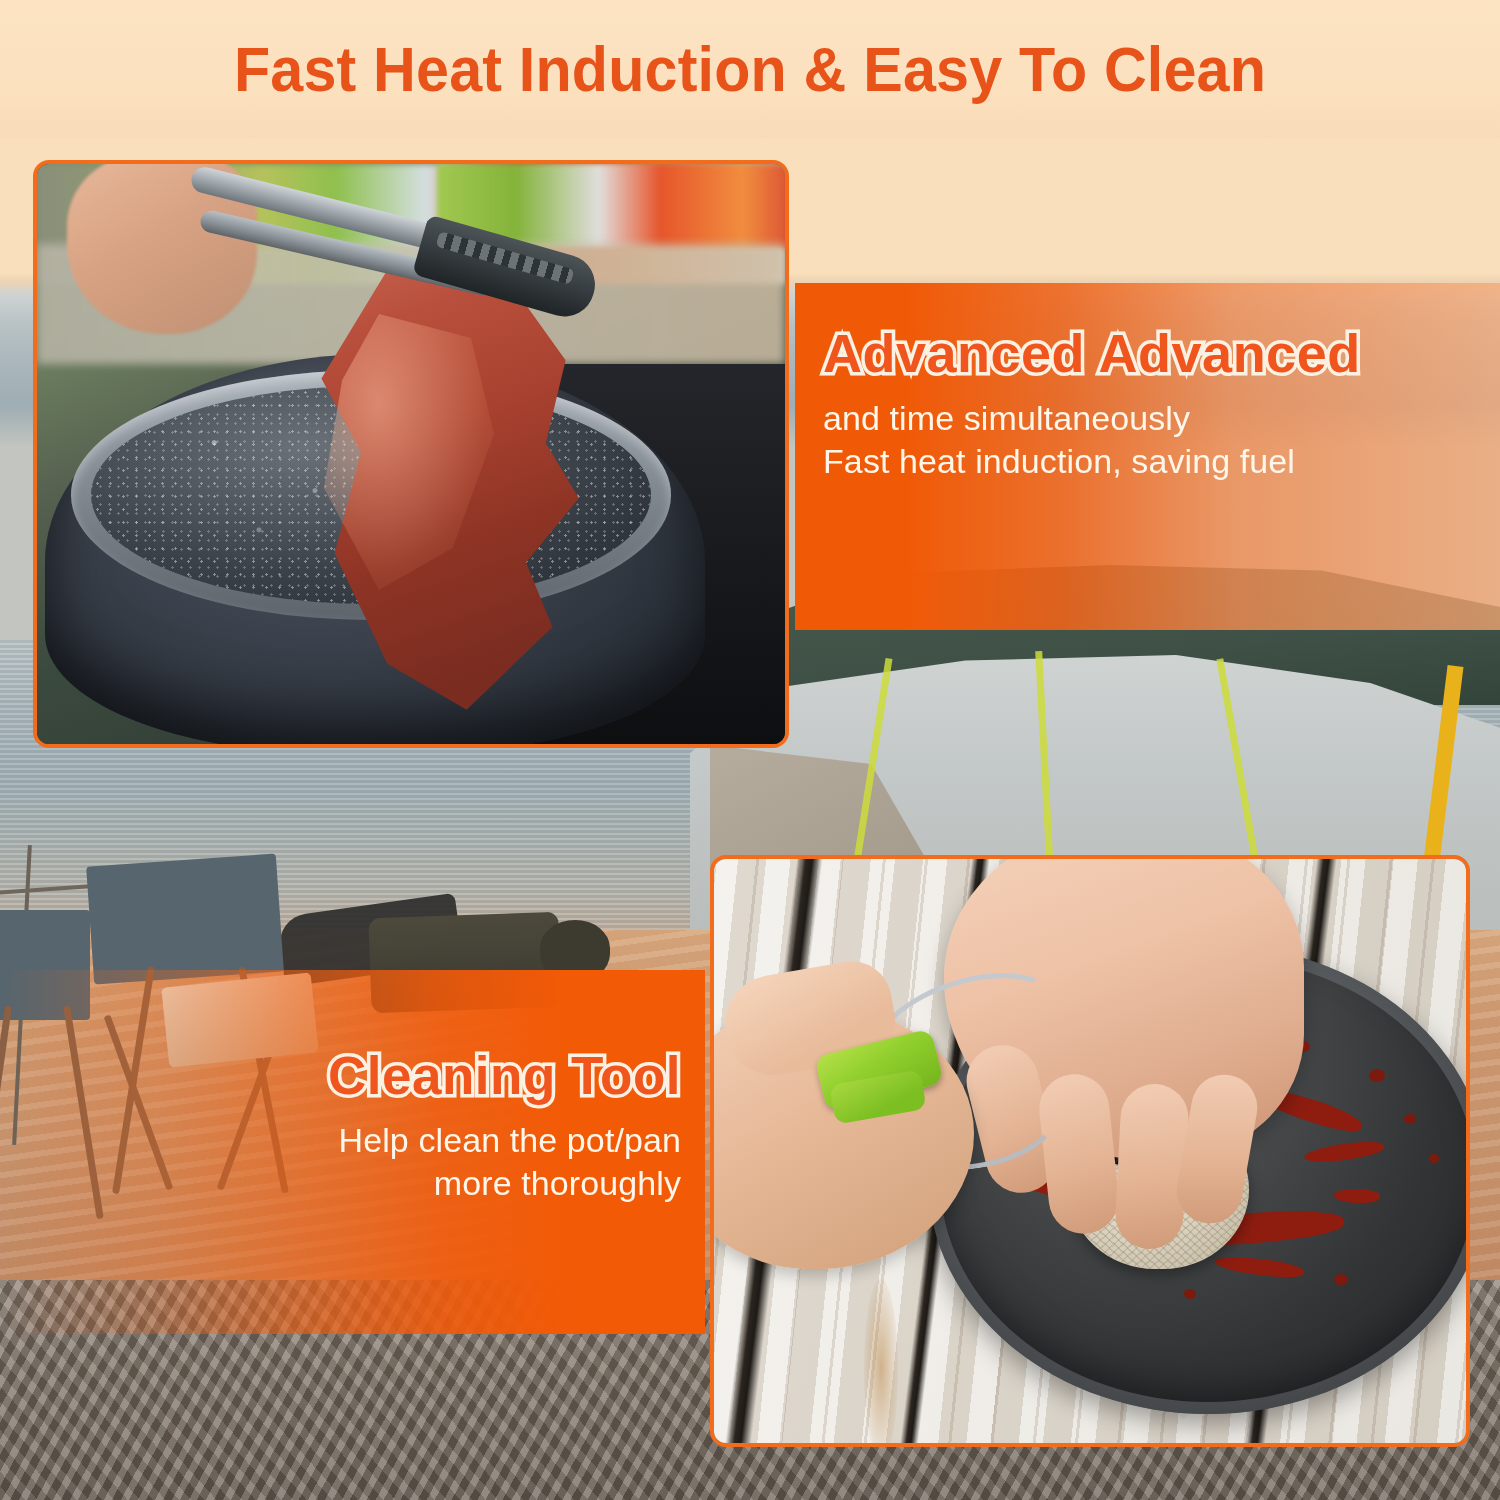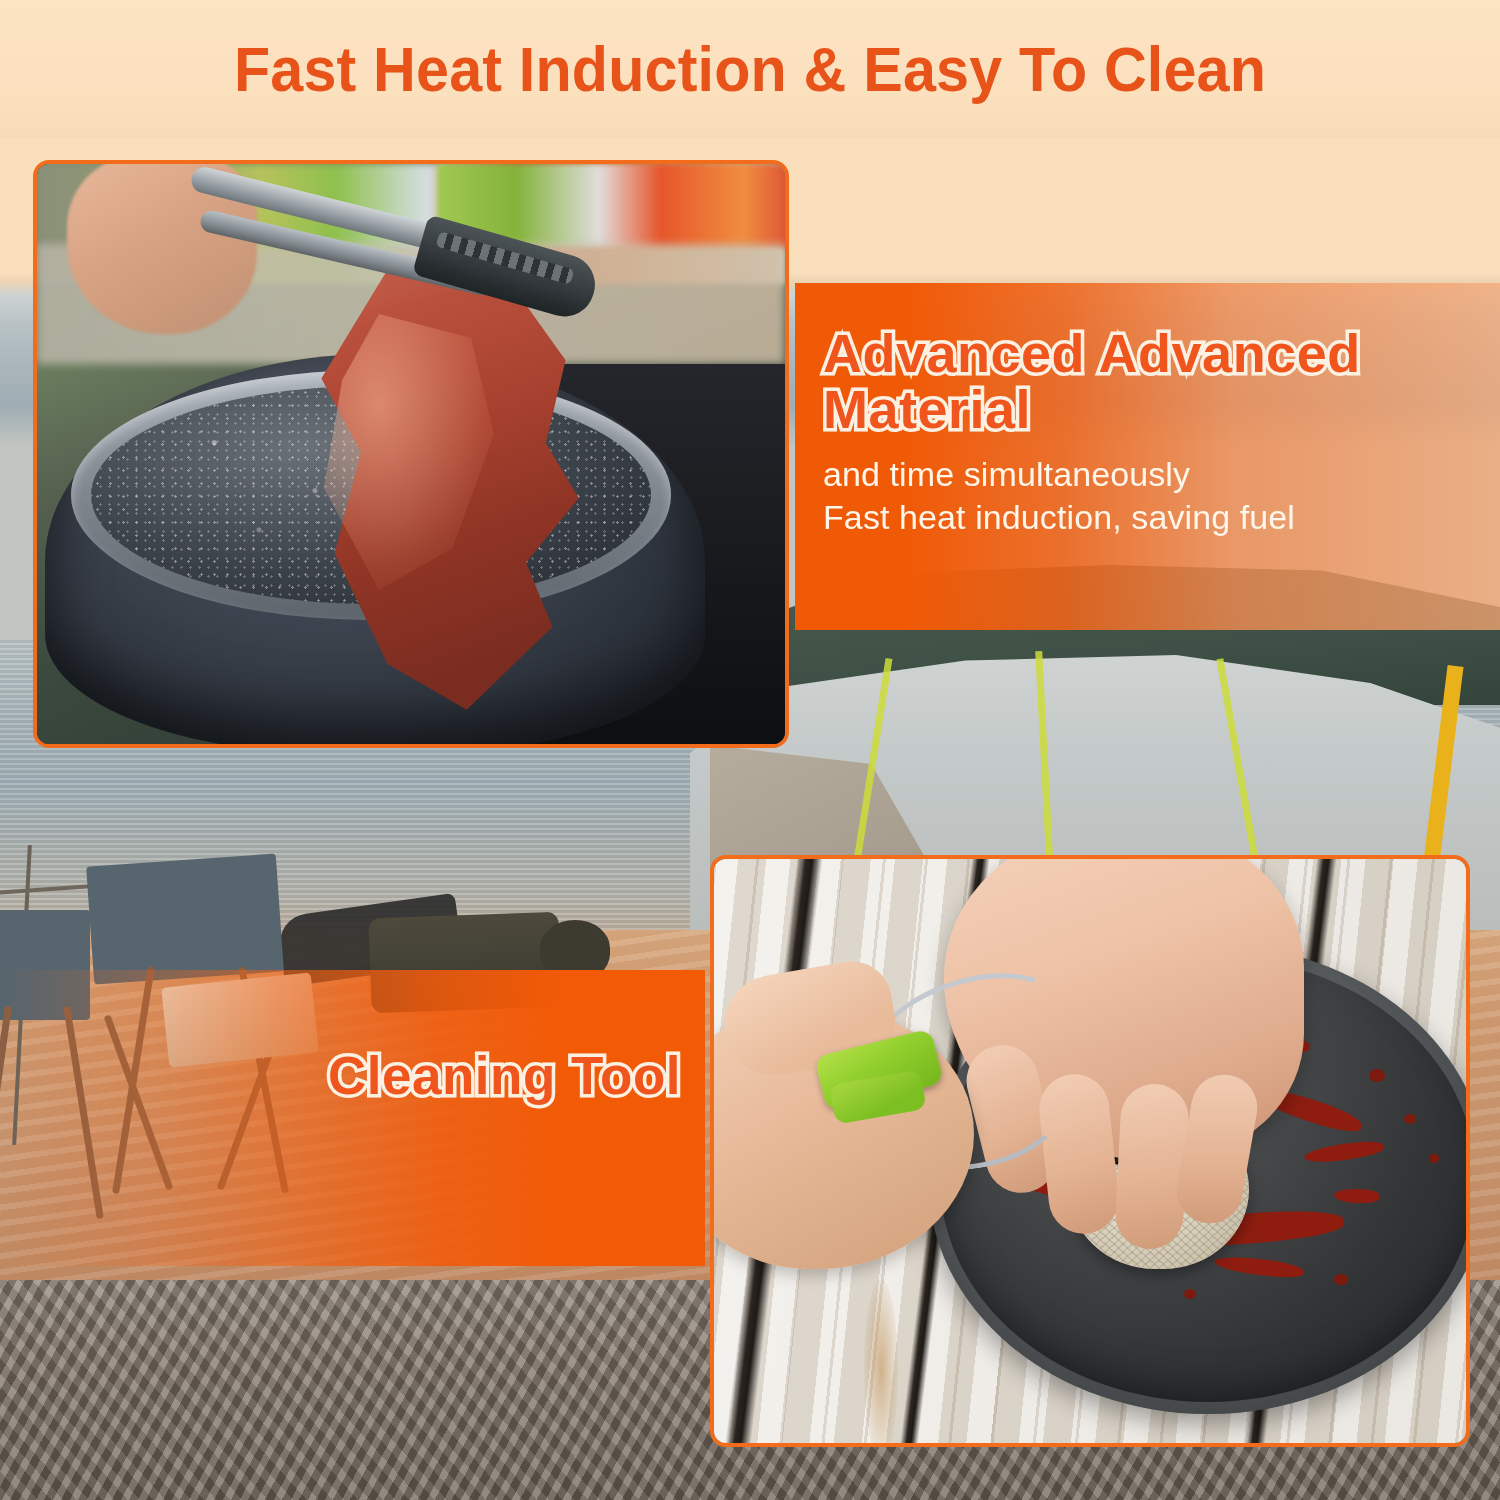--- a/index.html
+++ b/index.html
@@ -333,21 +333,21 @@
     border-radius:50px 40px 40px 50px; transform:rotate(-10deg);
   }
 
   
   .banner{ position:absolute; }
   .banner-top{
     left:795px; top:283px; width:705px; height:347px;
     background:linear-gradient(90deg,#F05A07 0%,#F05A07 16%,rgba(240,100,25,.88) 38%,rgba(243,140,80,.80) 62%,rgba(246,168,116,.76) 100%);
   }
   .banner-bottom{
-    left:0px; top:970px; width:705px; height:296px;
+    left:0px; top:970px; width:705px; height:364px;
     background:linear-gradient(90deg,rgba(240,110,35,0) 0%,rgba(241,103,28,.30) 22%,rgba(241,96,18,.62) 42%,rgba(242,90,10,.88) 62%,#F25A06 80%,#F25A06 100%);
   }
 
   .banner-inner{ position:absolute; }
   .bi-top{ left:28px; top:42px; right:80px; }
   .bi-bottom{ left:40px; top:78px; right:24px; text-align:right; }
 
   .bh{
     font-family:"Liberation Sans Narrow","Liberation Sans", sans-serif;
     font-weight:bold;
@@ -439,21 +439,20 @@
         <div class="head"></div>
         <div class="teeth"></div>
       </div>
     </div>
   </div>
 
   <div class="banner banner-top">
     <div class="banner-inner bi-top">
       <div class="bh">
         <div>Advanced Advanced</div>
-        <div>Material</div>
       </div>
       <div class="bsub">
         <div>and time simultaneously</div>
         <div>Fast heat induction, saving fuel</div>
       </div>
     </div>
   </div>
 
   <div class="photo photo-br">
     <div class="clean-scene">
@@ -499,16 +498,20 @@
       <div class="cs-hand2"></div>
       <div class="cs-thumb"></div>
       <div class="cs-grip-green"></div>
       <div class="cs-grip-green2"></div>
     </div>
   </div>
 
   <div class="banner banner-bottom">
     <div class="banner-inner bi-bottom">
       <div class="bh bh-bottom">Cleaning Tool</div>
+      <div class="bsub">
+        <div>Help clean the pot/pan</div>
+        <div>more thoroughly</div>
+      </div>
     </div>
   </div>
 
 </div>
 
 </body></html>

